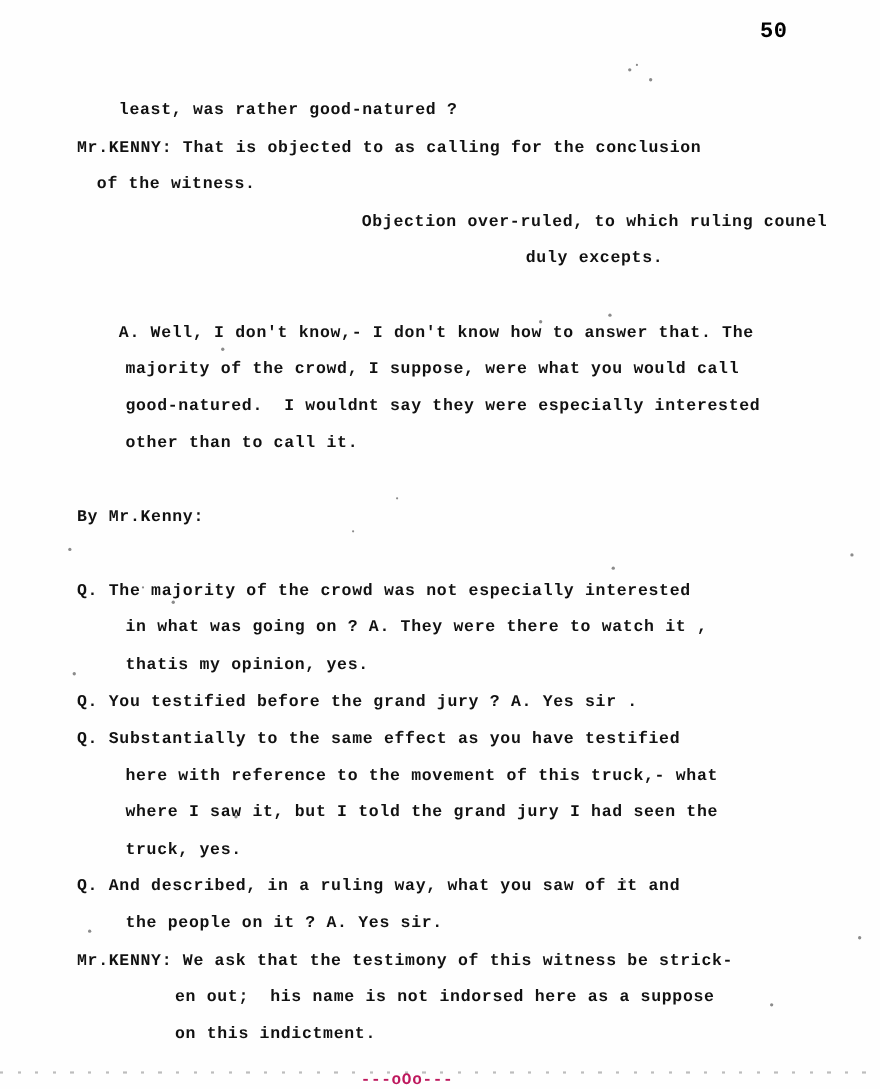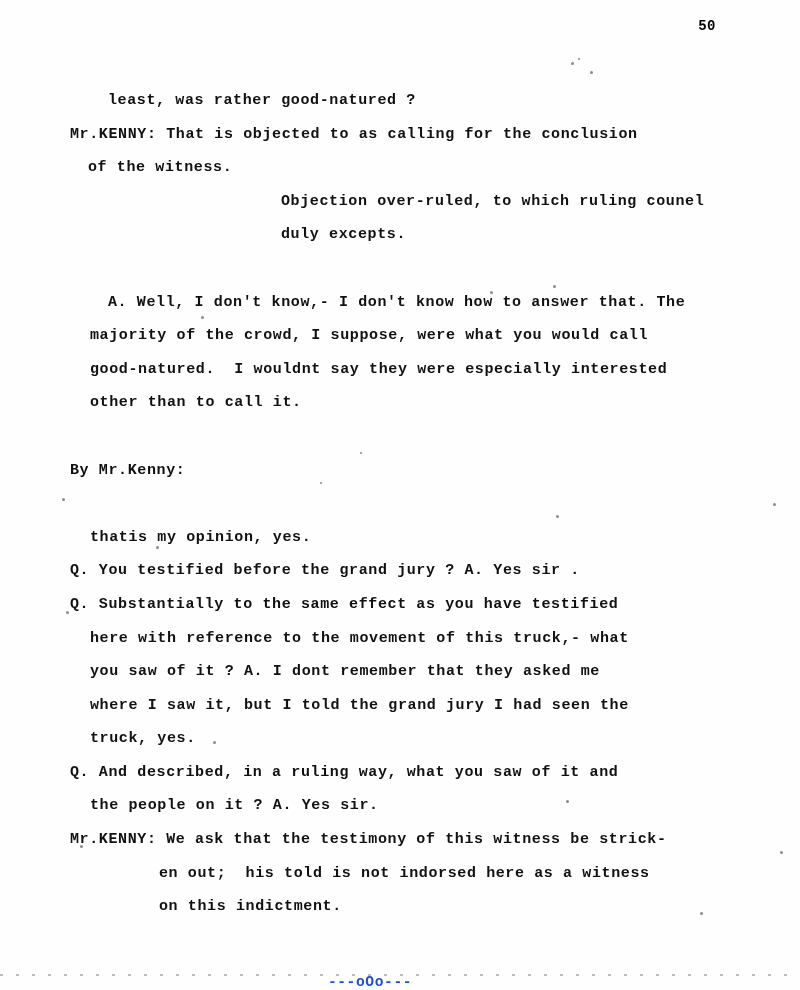--- a/index.html
+++ b/index.html
@@ -21,21 +21,21 @@
     position: absolute;
     inset: 0;
     background: #fefefe;
   }
 
   
   .page-number {
     position: absolute;
     top: 18px;
     right: 84px;
-    font-size: 14px;
+    font-size: 20px;
     font-weight: bold;
     letter-spacing: 0.5px;
     color: #000;
   }
 
   
   .transcript {
     position: absolute;
     top: 84px;
     left: 0;
@@ -48,39 +48,39 @@
     line-height: 33.6px;
     font-size: 15px;
     letter-spacing: 0.62px;
     white-space: pre;
     color: #111;
     font-weight: 700;
   }
 
   
   .ind-speaker   { padding-left: 70px; }   
-  .ind-q-cont    { padding-left: 90px; }   
+  .ind-q-cont    { padding-left: 114px; }   
   .ind-first     { padding-left: 108px; }  
   .ind-witness   { padding-left: 88px; }  
   .ind-kenny2    { padding-left: 159px; }  
-  .ind-ruling    { padding-left: 281px; }  
+  .ind-ruling    { padding-left: 281px; text-align: center; }  
 
   .gap-lg { height: 33.6px; }
 
   
   .ornament {
     position: absolute;
     left: 0;
     right: 0;
     bottom: 0px;
     text-align: center;
     font-size: 14.6px;
     letter-spacing: 0.6px;
     font-weight: 700;
-    color: #1d4ed8;
+    color: #be185d;
     padding-right: 60px;
   }
 
   
   .speck {
     position: absolute;
     background: #2c2c2c;
     border-radius: 50%;
     opacity: 0.55;
     pointer-events: none;
@@ -116,31 +116,32 @@
       <div class="line ind-ruling">Objection over-ruled, to which ruling counel</div>
       <div class="line ind-ruling">duly excepts.</div>
       <div class="gap-lg"></div>
       <div class="line ind-first">A. Well, I don't know,- I don't know how to answer that. The</div>
       <div class="line ind-q-cont">majority of the crowd, I suppose, were what you would call</div>
       <div class="line ind-q-cont">good-natured.  I wouldnt say they were especially interested</div>
       <div class="line ind-q-cont">other than to call it.</div>
       <div class="gap-lg"></div>
       <div class="line ind-speaker">By Mr.Kenny:</div>
       <div class="gap-lg"></div>
+      <div class="line ind-speaker">Q. The majority of the crowd was not especially interested</div>
+      <div class="line ind-q-cont">in what was going on ? A. They were there to watch it ,</div>
       <div class="line ind-q-cont">thatis my opinion, yes.</div>
       <div class="line ind-speaker">Q. You testified before the grand jury ? A. Yes sir .</div>
       <div class="line ind-speaker">Q. Substantially to the same effect as you have testified</div>
       <div class="line ind-q-cont">here with reference to the movement of this truck,- what</div>
-      <div class="line ind-q-cont">you saw of it ? A. I dont remember that they asked me</div>
       <div class="line ind-q-cont">where I saw it, but I told the grand jury I had seen the</div>
       <div class="line ind-q-cont">truck, yes.</div>
       <div class="line ind-speaker">Q. And described, in a ruling way, what you saw of it and</div>
       <div class="line ind-q-cont">the people on it ? A. Yes sir.</div>
       <div class="line ind-speaker">Mr.KENNY: We ask that the testimony of this witness be strick-</div>
-      <div class="line ind-kenny2">en out;  his told is not indorsed here as a witness</div>
+      <div class="line ind-kenny2">en out;  his name is not indorsed here as a suppose</div>
       <div class="line ind-kenny2">on this indictment.</div>
     </div>
 
   <div class="ornament">---oOo---</div>
 
   <div class="dust-line"></div>
 
   <div class="speck" style="left:571px; top:62px;  width:3px; height:3px;"></div>
   <div class="speck" style="left:578px; top:58px;  width:2px; height:2px;"></div>
   <div class="speck" style="left:590px; top:71px;  width:3px; height:3px;"></div>

